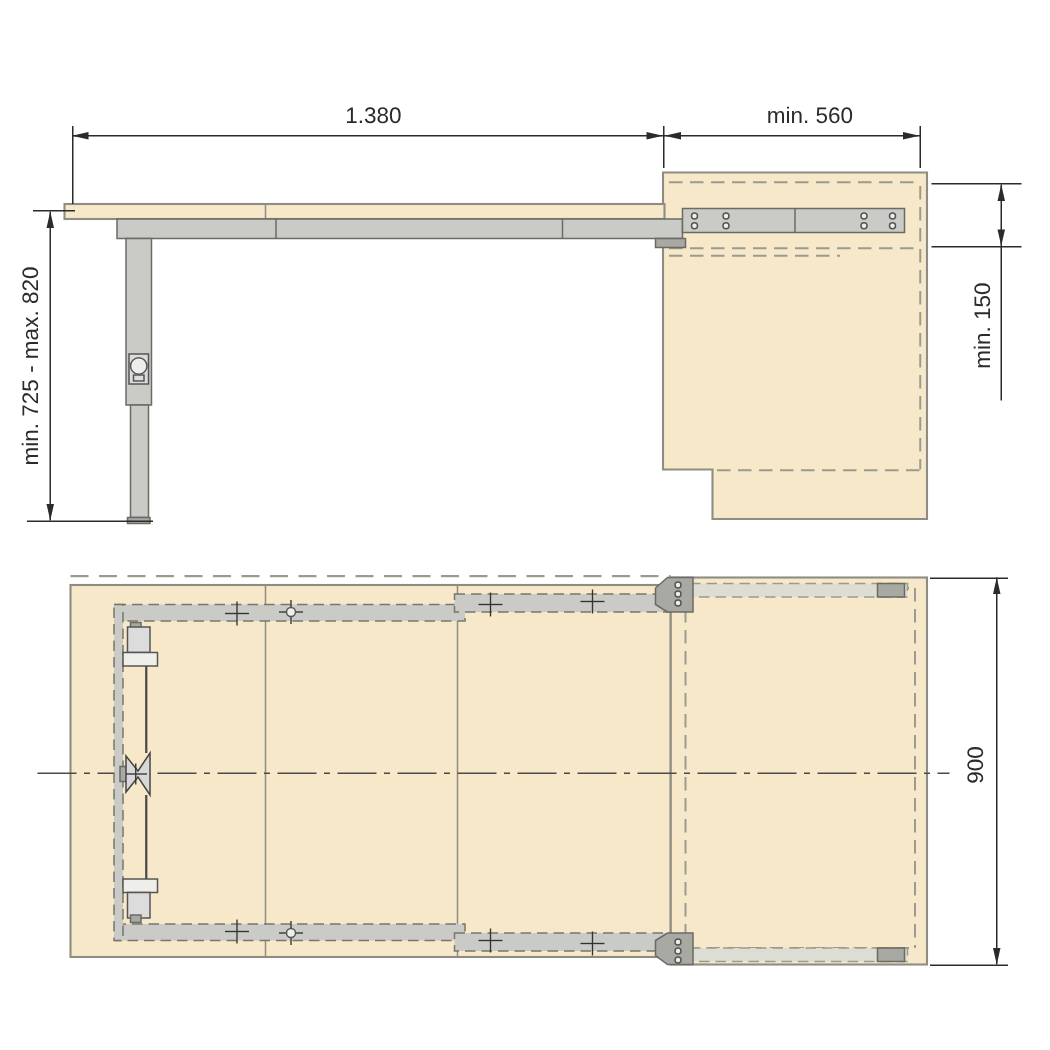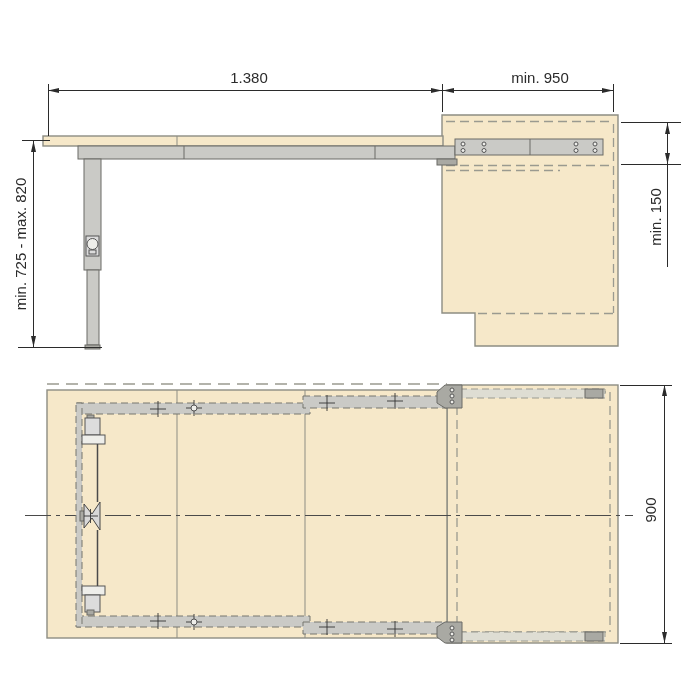--- a/index.html
+++ b/index.html
@@ -185,21 +185,21 @@
     <line class="thin" x1="620" y1="385.5" x2="672" y2="385.5"></line>
     <line class="thin" x1="620" y1="643.5" x2="672" y2="643.5"></line>
     <line class="thin" x1="664.5" y1="385" x2="664.5" y2="643"></line>
     <polygon class="arrow" points="664.5,385 662,396 667,396"></polygon>
     <polygon class="arrow" points="664.5,643 662,632 667,632"></polygon>
   </g>
 </svg>
 
   <div class="dim-label" style="left:189px;top:69px;width:120px;">1.380</div>
 
-  <div class="dim-label" style="left:470px;top:69px;width:140px;">min. 950</div>
+  <div class="dim-label" style="left:470px;top:69px;width:140px;">min. 560</div>
 
   <div class="dim-label rot" style="left:-79px;top:235px;width:200px;">min. 725 - max. 820</div>
 
   <div class="dim-label rot" style="left:621px;top:208px;width:70px;">min. 150</div>
 
   <div class="dim-label rot" style="left:626px;top:501px;width:50px;">900</div>
 
 </div>
 
 </body></html>

